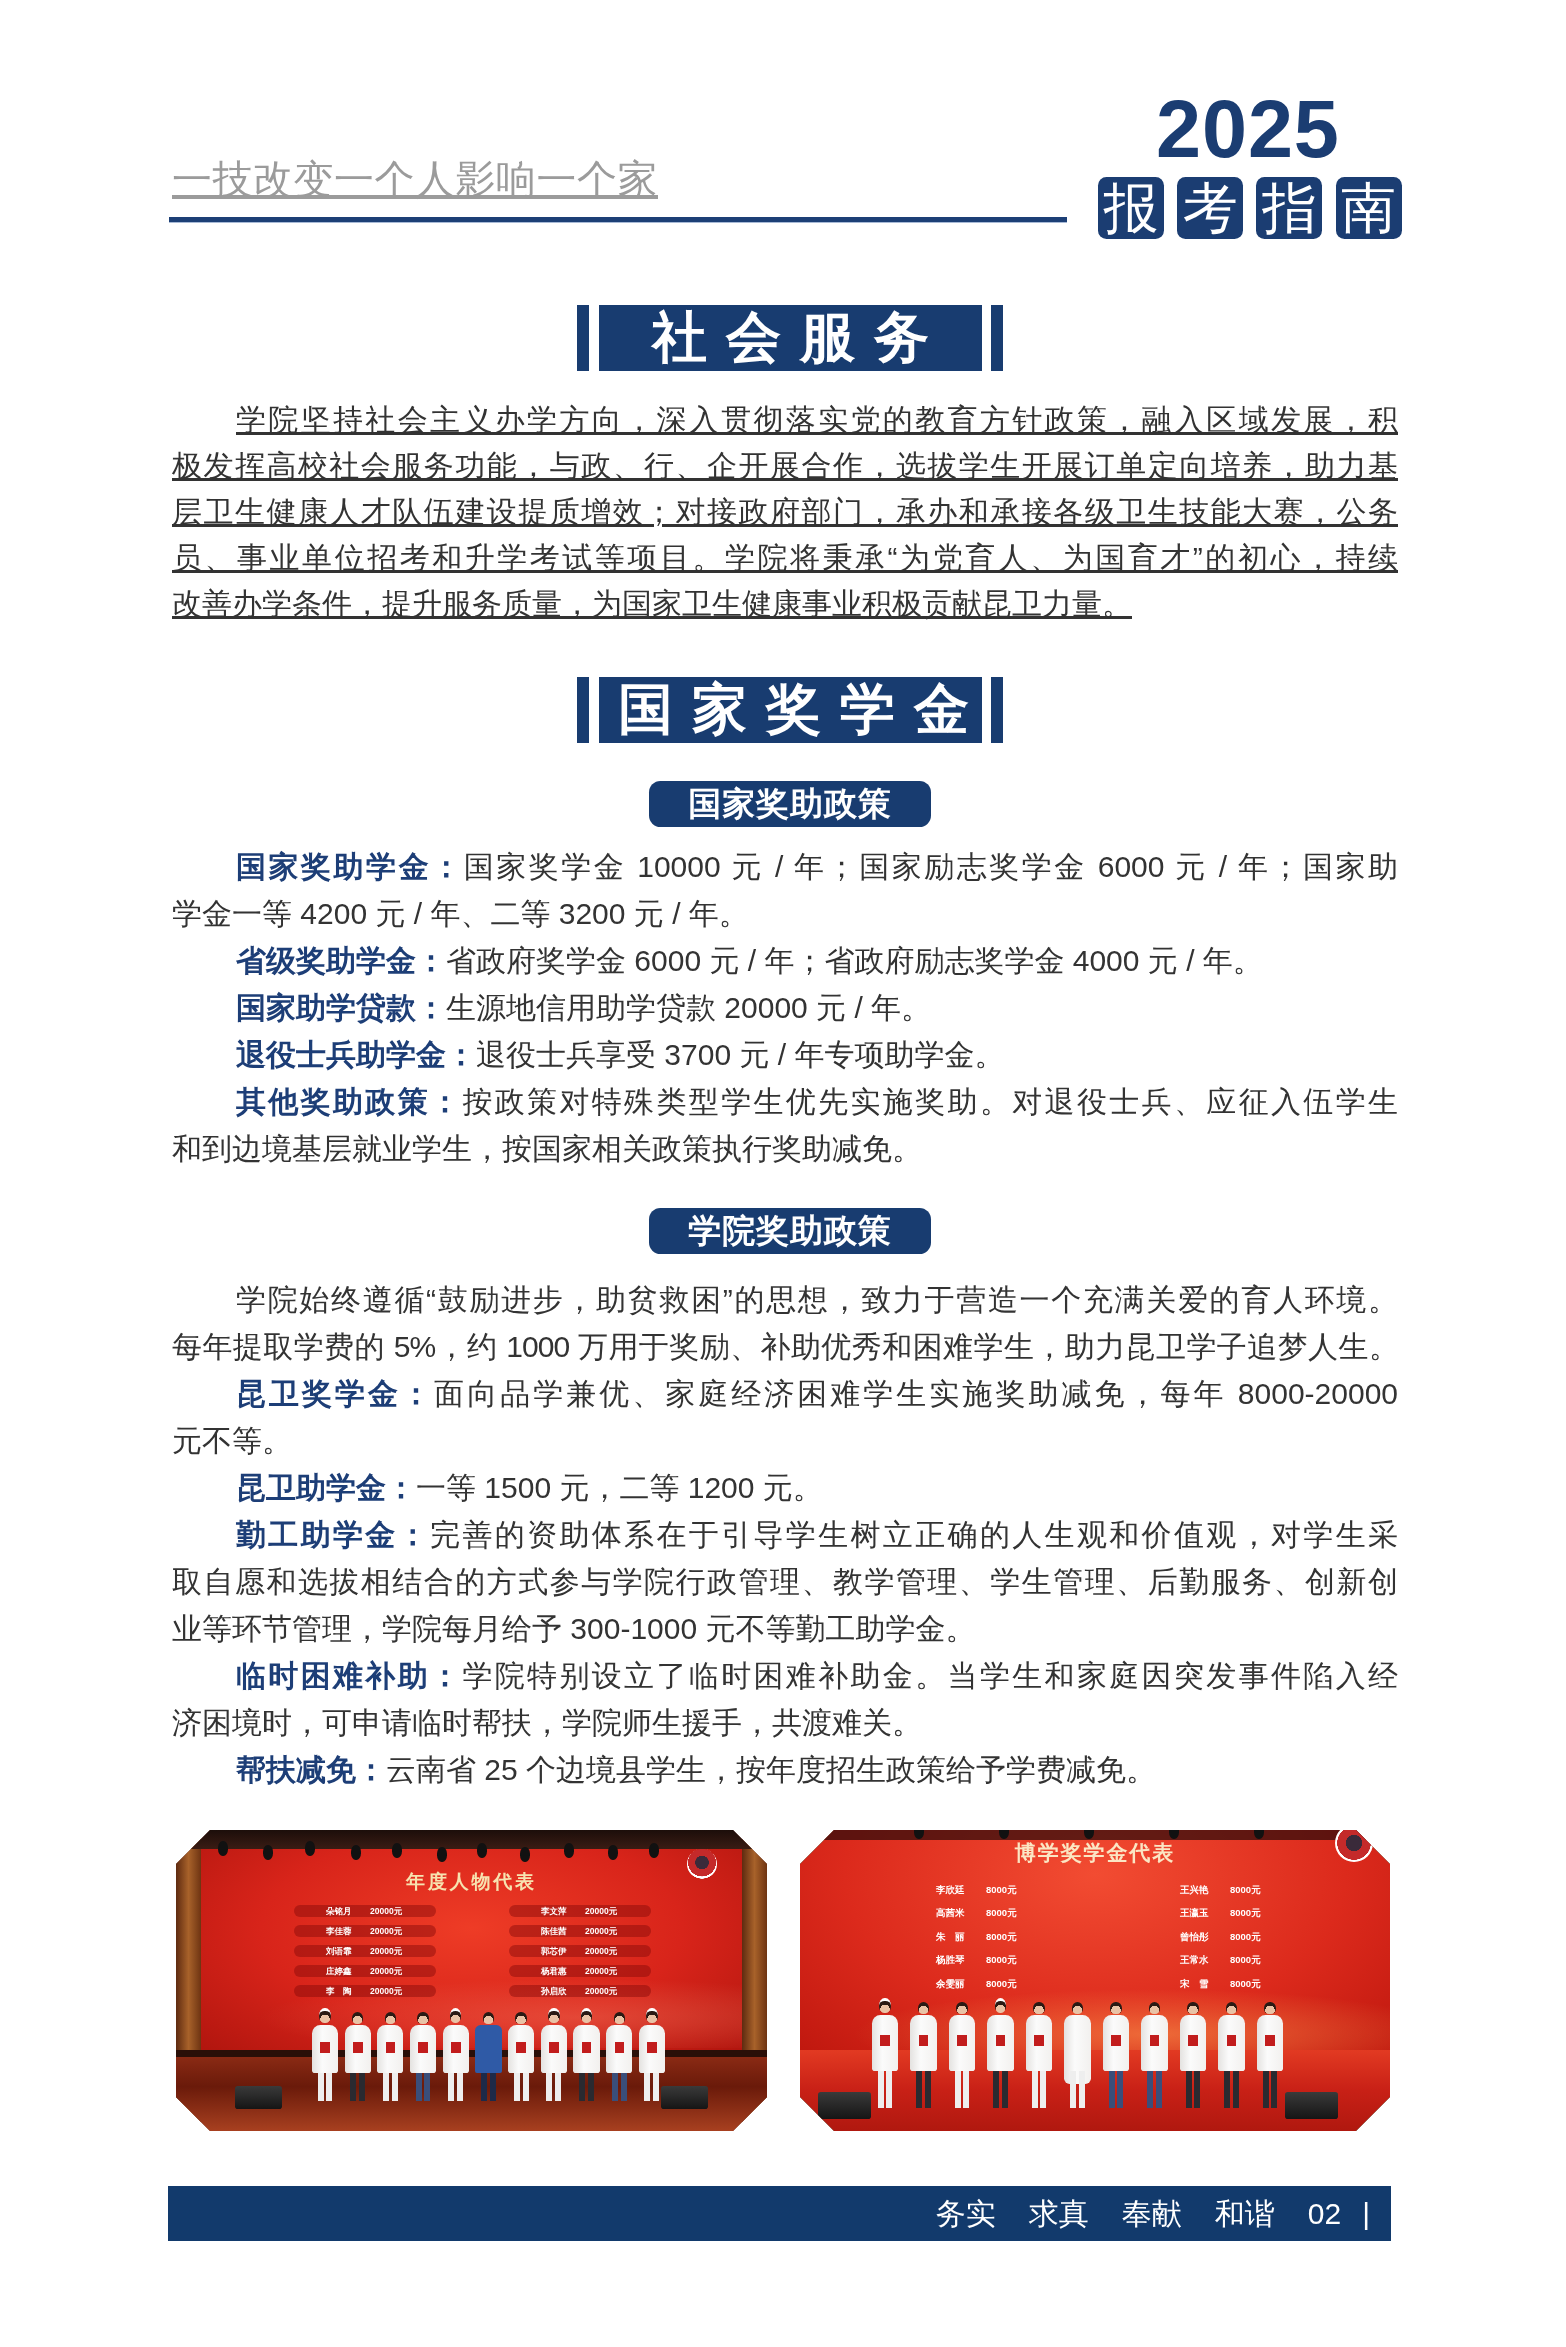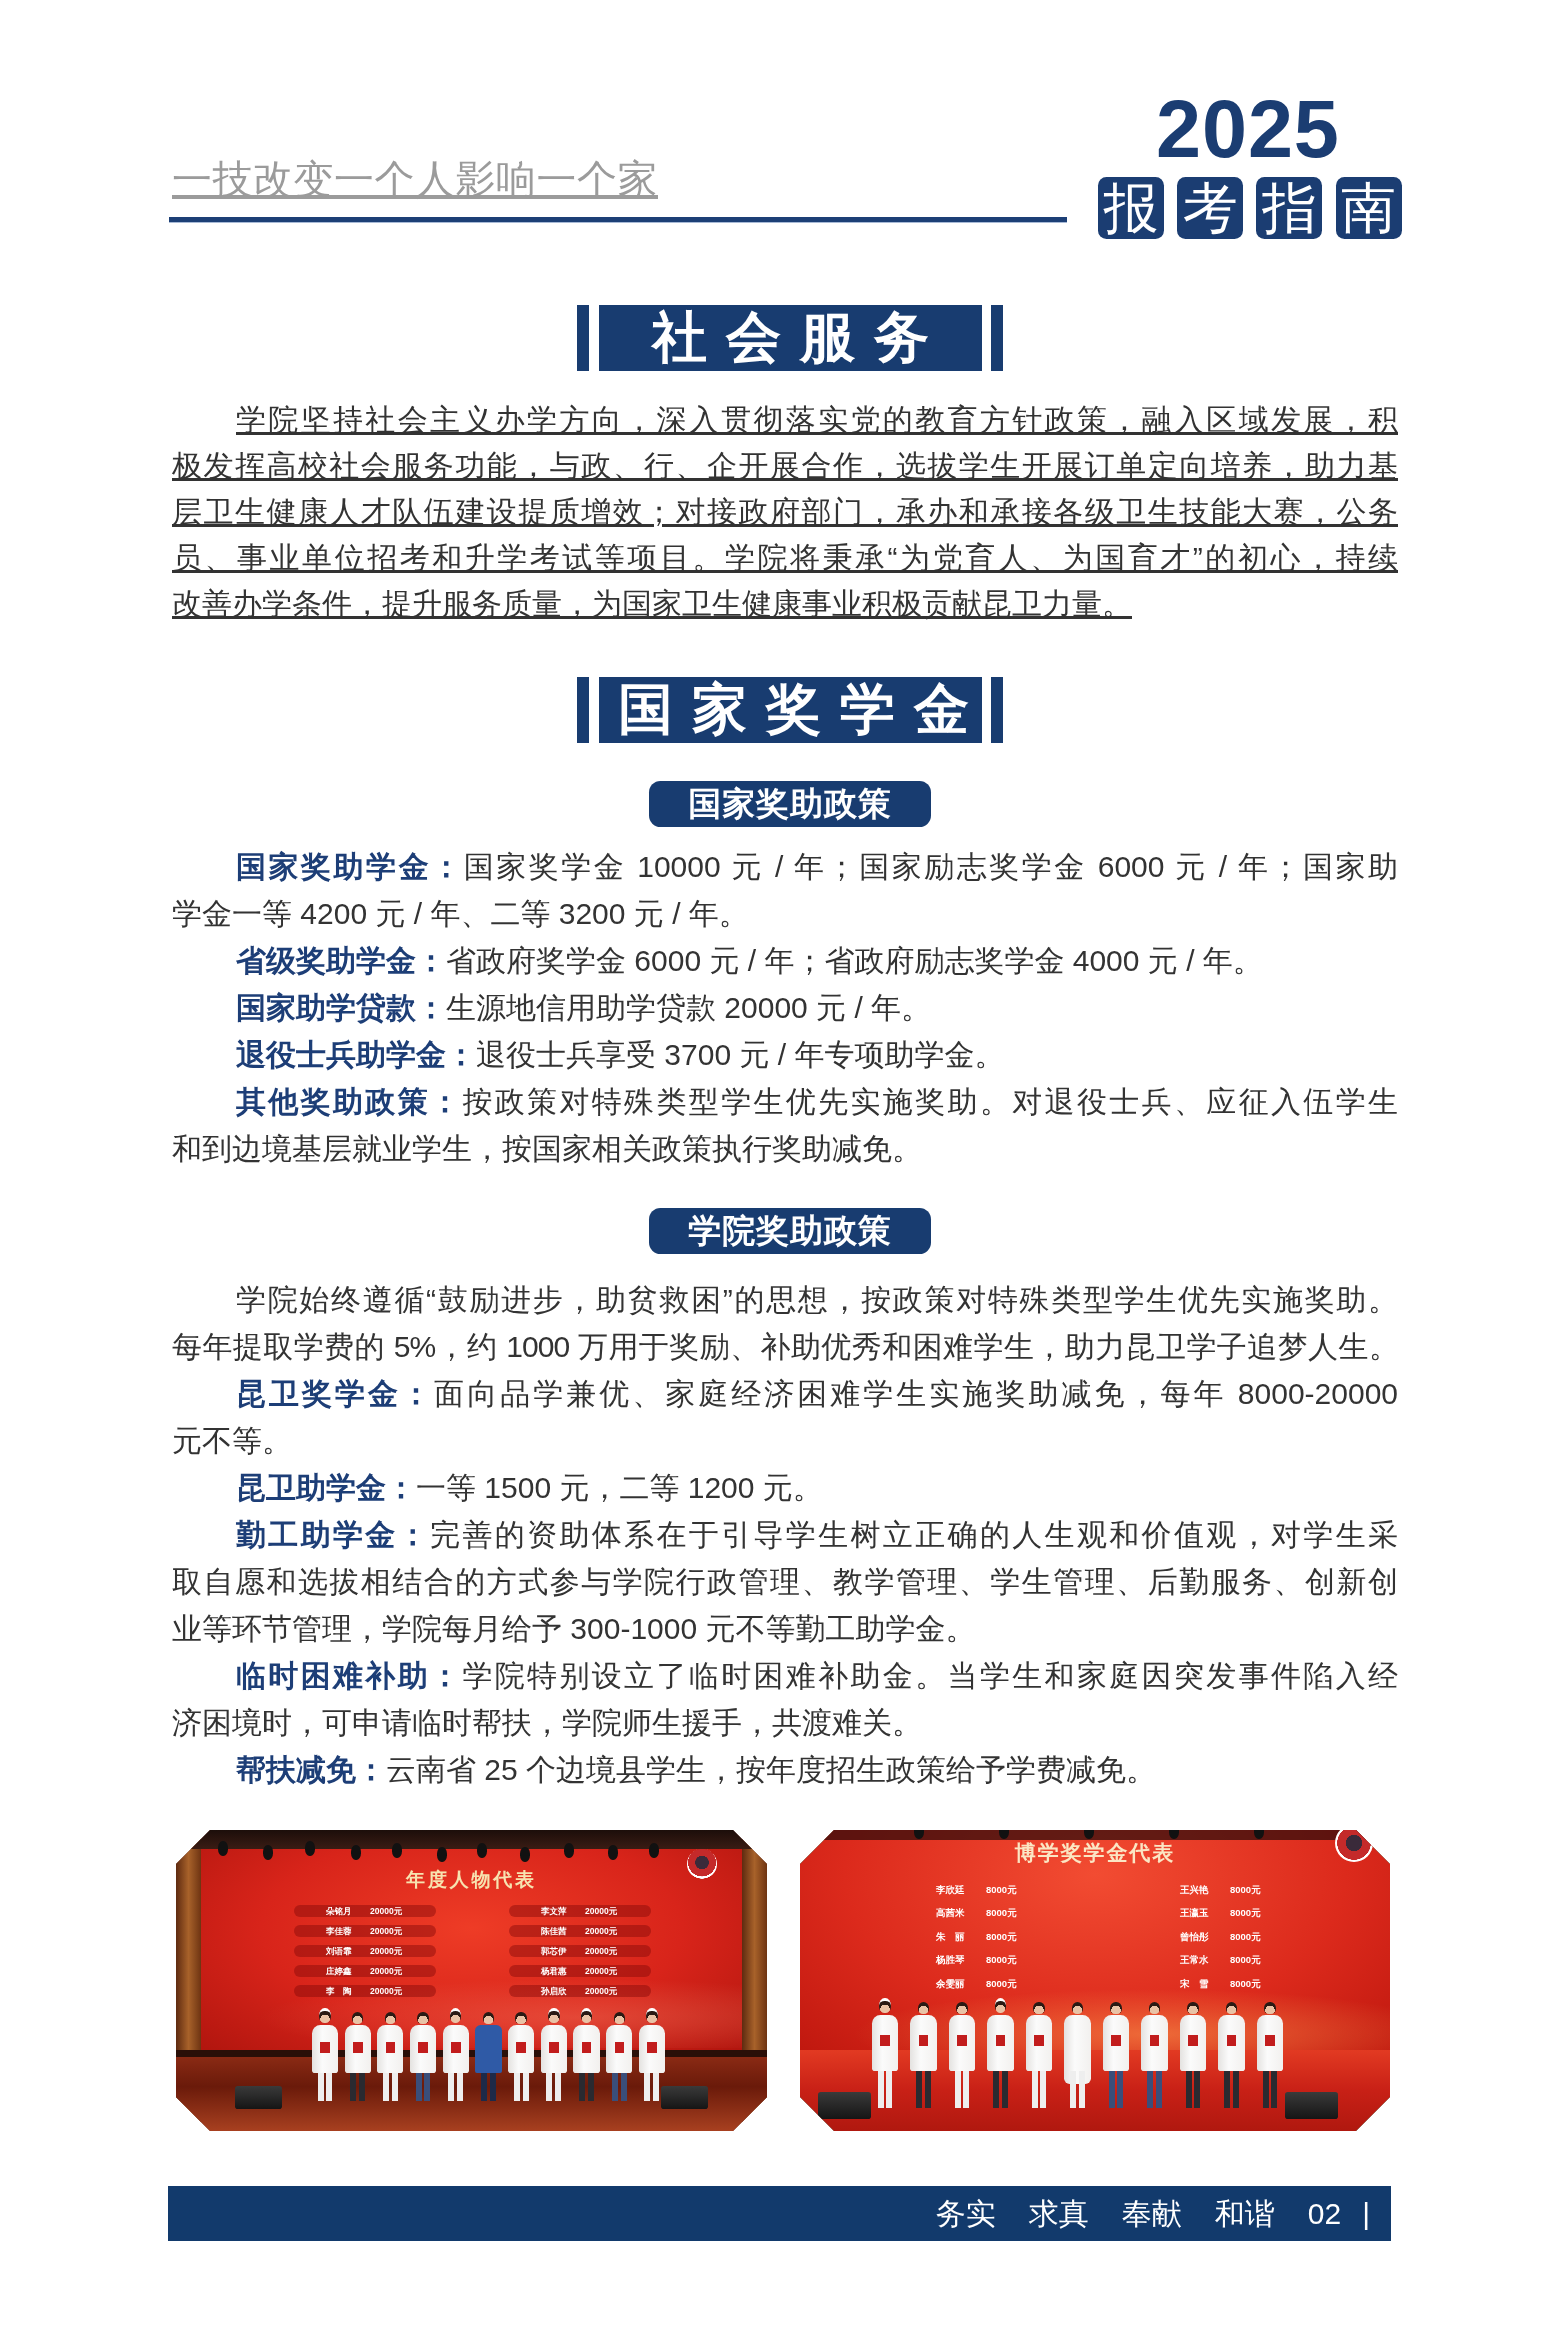--- a/index.html
+++ b/index.html
@@ -53,21 +53,21 @@
   .p1 .curtain.r { right: 0; }
   .p1 .screen { left: 24.6px; right: 24.6px; top: 15px; height: 208px;
     background: radial-gradient(ellipse at 50% 40%, #ee3c26 0%, #d8241a 55%, #b0150e 100%); }
   .p1 .swoosh { left: 24.6px; right: 24.6px; top: 142px; height: 76px;
     background: radial-gradient(ellipse at 70% 60%, rgba(255,140,110,0.35) 0%, rgba(255,140,110,0) 60%); }
   .p1 .truss { left: 0; top: 0; width: 100%; height: 19px; background: linear-gradient(#1c0e0a, #3a1c14); }
   .light { width: 10.4px; height: 15px; border-radius: 45%; background: #111; }
   .p1 .logo { left: 511px; top: 19px; width: 30px; height: 30px; border-radius: 50%;
     background: radial-gradient(circle at 50% 45%, #3a2a3a 0 30%, #c42a2a 31% 62%, #ffffff 63% 72%, #b8241c 73%); }
   .p1 .photo-title { left: 0; top: 40px; width: 100%; text-align: center; font-size: 19px; line-height: 23px;
-    color: #f7e3b0; letter-spacing: 2.8px; font-family: Liberation Mono, monospace; font-weight: bold; }
+    color: #f7e3b0; letter-spacing: 2.8px; font-family: Liberation Sans, sans-serif; font-weight: bold; }
   .p1 .col { top: 75px; width: 142px; }
   .p1 .col.l { left: 118px; }
   .p1 .col.r { left: 333px; }
   .p1 .name-row { position: relative; height: 12.3px; margin-bottom: 7.6px; border-radius: 6.6px; background: rgba(130,8,8,0.45); }
   .name-row span { position: absolute; top: 0; font-size: 8.5px; line-height: 12.3px; color: #ffffff; font-weight: bold; white-space: nowrap; }
   .p1 .name-row .nm { left: 32px; }
   .p1 .name-row .amt { left: 76px; }
   .p1 .stage-edge { left: 0; top: 220px; width: 100%; height: 7.6px; background: #2a0f08; }
   .p1 .floor { left: 0; top: 227px; width: 100%; height: 74px;
     background: linear-gradient(#8a2a14, #6a1a0a 40%, #a84020 100%); }
@@ -170,21 +170,21 @@
 
   <div class="line indent last"><span class="label">退役士兵助学金：</span><span>退役士兵享受 3700 元 / 年专项助学金。</span></div>
 
   <div class="line indent"><span class="label">其他奖助政策：</span><span>按政策对特殊类型学生优先实施奖助。对退役士兵、应征入伍学生</span></div>
   <div class="line last">和到边境基层就业学生，按国家相关政策执行奖助减免。</div>
 </div>
 
 <div class="abs pill" style="top:1208px;">学院奖助政策</div>
 
 <div class="abs text-block lh50" style="top:1276px;">
-  <div class="line indent">学院始终遵循“鼓励进步，助贫救困”的思想，按政策对特殊类型学生优先实施奖助。</div>
+  <div class="line indent">学院始终遵循“鼓励进步，助贫救困”的思想，致力于营造一个充满关爱的育人环境。</div>
   <div class="line tight">每年提取学费的 5%，约 1000 万用于奖励、补助优秀和困难学生，助力昆卫学子追梦人生。</div>
 
   <div class="line indent"><span class="label">昆卫奖学金：</span><span>面向品学兼优、家庭经济困难学生实施奖助减免，每年 8000-20000</span></div>
   <div class="line last">元不等。</div>
 
   <div class="line indent last"><span class="label">昆卫助学金：</span><span>一等 1500 元，二等 1200 元。</span></div>
 
   <div class="line indent"><span class="label">勤工助学金：</span><span>完善的资助体系在于引导学生树立正确的人生观和价值观，对学生采</span></div>
   <div class="line">取自愿和选拔相结合的方式参与学院行政管理、教学管理、学生管理、后勤服务、创新创</div>
   <div class="line last">业等环节管理，学院每月给予 300-1000 元不等勤工助学金。</div>

